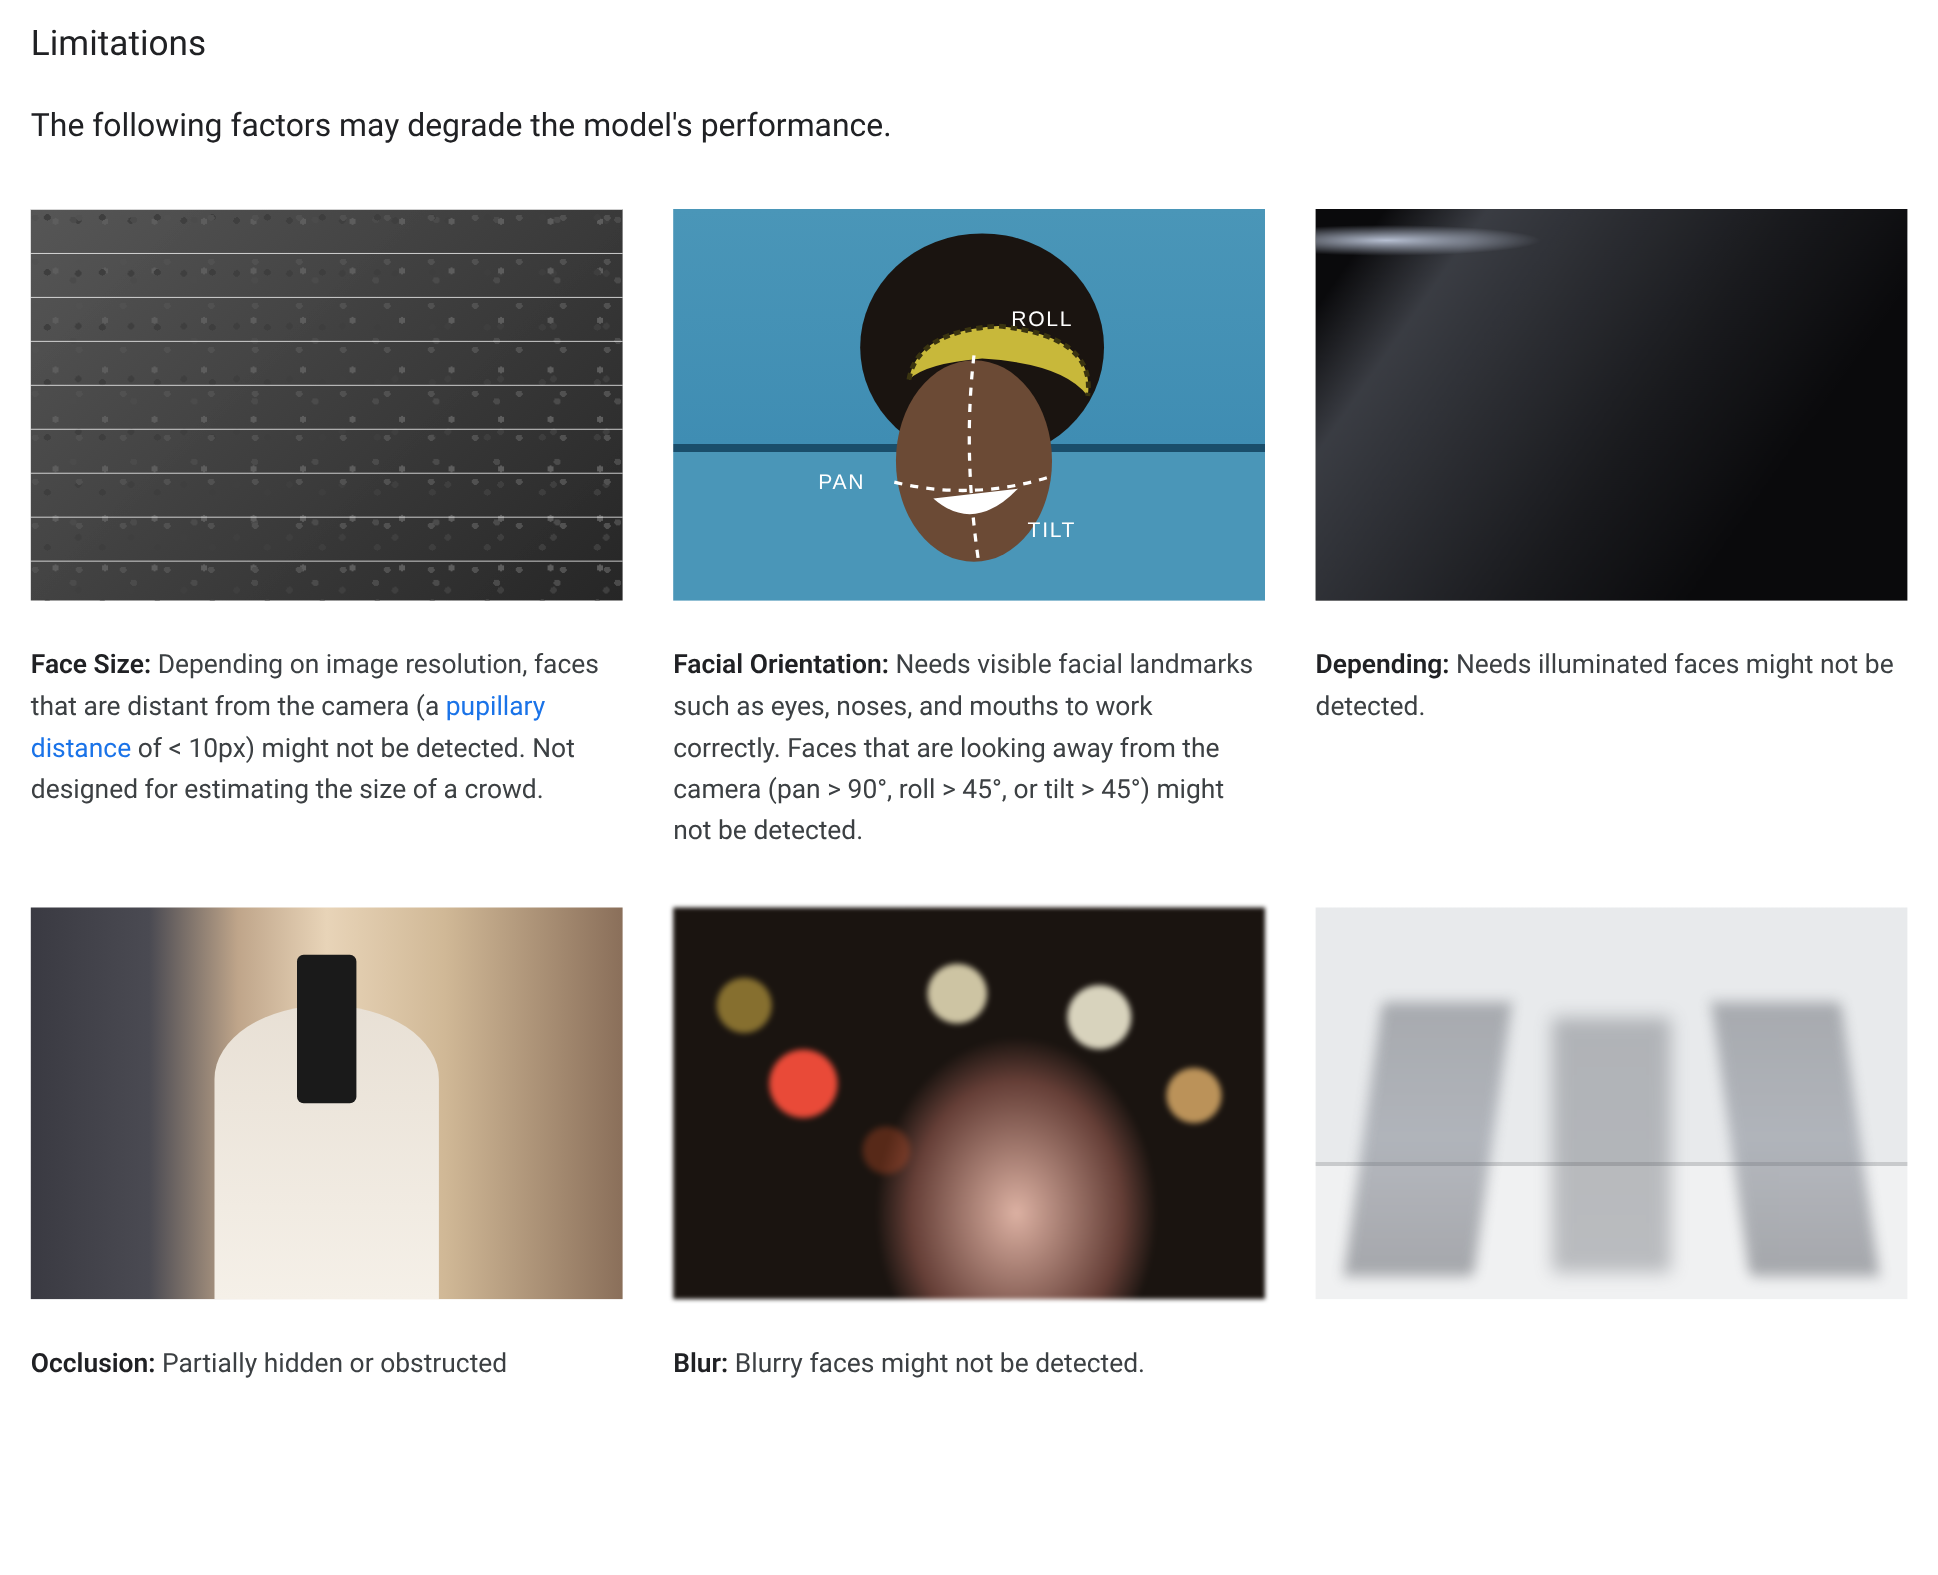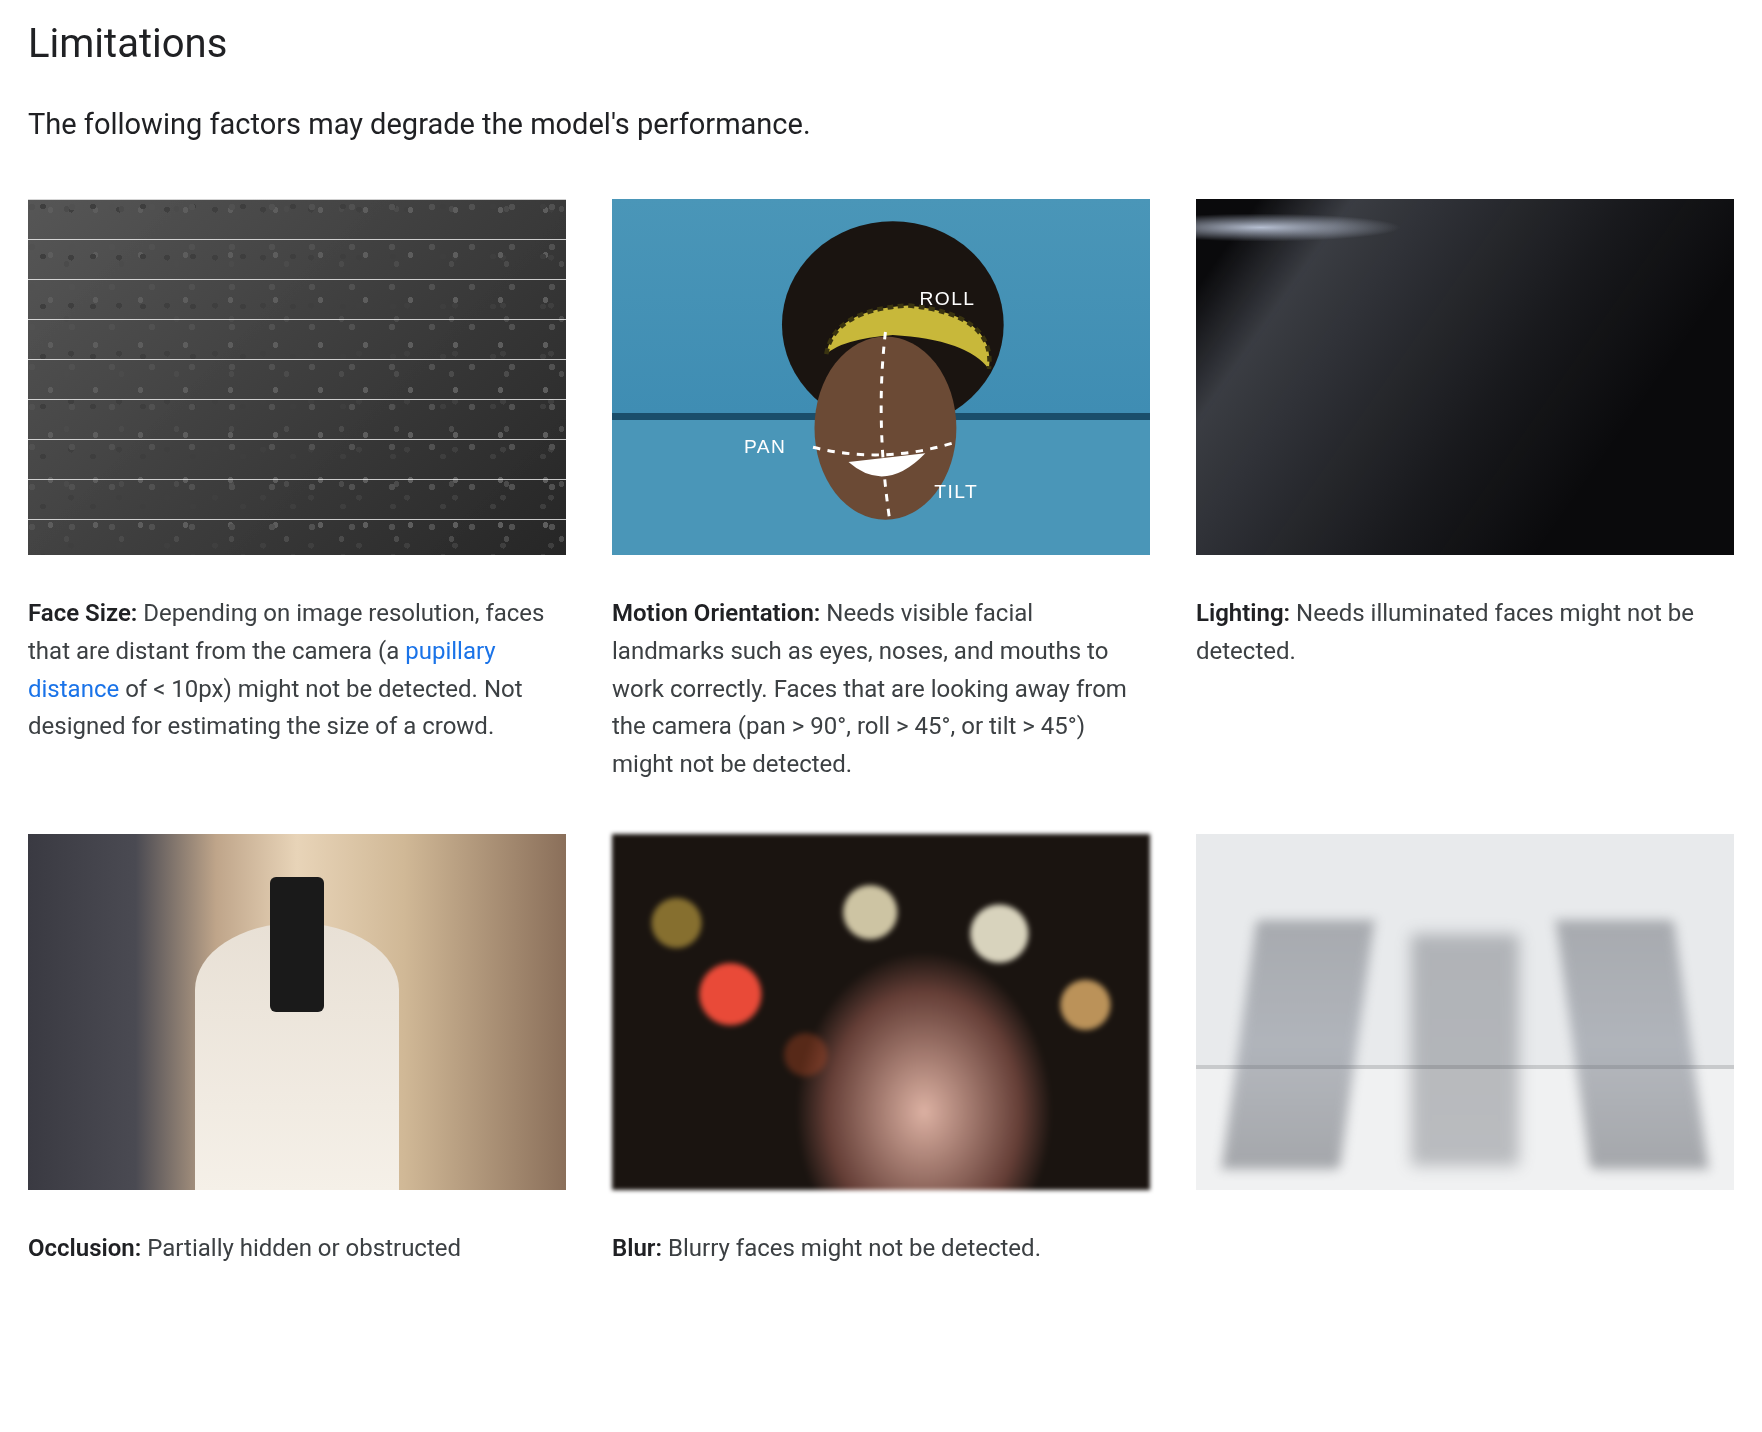--- a/index.html
+++ b/index.html
@@ -8,21 +8,21 @@
     box-sizing: border-box;
   }
   body {
     font-family: 'Google Sans', 'Roboto', -apple-system, BlinkMacSystemFont, sans-serif;
     color: #202124;
     background: #fff;
     padding: 20px 28px;
     width: 1762px;
   }
   h2.section-heading {
-    font-size: 40px;
+    font-size: 32px;
     font-weight: 400;
     color: #202124;
     margin-bottom: 36px;
   }
   p.intro {
     font-size: 29px;
     color: #202124;
     margin-bottom: 52px;
     line-height: 1.5;
   }
@@ -211,30 +211,30 @@
         <path d="M 185 90 Q 178 150 188 218" stroke="#fff" stroke-width="2" stroke-dasharray="5,5" fill="none"></path>
         <path d="M 136 168 Q 185 180 234 164" stroke="#fff" stroke-width="2" stroke-dasharray="5,5" fill="none"></path>
 
         <text x="208" y="72" class="orient-label">ROLL</text>
         <text x="118" y="172" class="orient-label" text-anchor="end">PAN</text>
         <text x="218" y="202" class="orient-label">TILT</text>
       </svg>
     </div>
     <div class="card-text">
       <p>
-        <strong>Motion Orientation:</strong><span> Needs visible facial landmarks such as eyes, noses, and mouths to work correctly. Faces that are looking away from the camera (pan &gt; 90°, roll &gt; 45°, or tilt &gt; 45°) might not be detected.</span>
+        <strong>Facial Orientation:</strong><span> Needs visible facial landmarks such as eyes, noses, and mouths to work correctly. Faces that are looking away from the camera (pan &gt; 90°, roll &gt; 45°, or tilt &gt; 45°) might not be detected.</span>
       </p>
     </div>
   </div>
 
   <div class="card">
     <div class="img-box img-light"></div>
     <div class="card-text">
       <p>
-        <strong>Lighting:</strong><span> Needs illuminated faces might not be detected.</span>
+        <strong>Depending:</strong><span> Needs illuminated faces might not be detected.</span>
       </p>
     </div>
   </div>
 
   <div class="card">
     <div class="img-box img-occl"></div>
     <div class="card-text">
       <p>
         <strong>Occlusion:</strong><span> Partially hidden or obstructed</span>
       </p>

